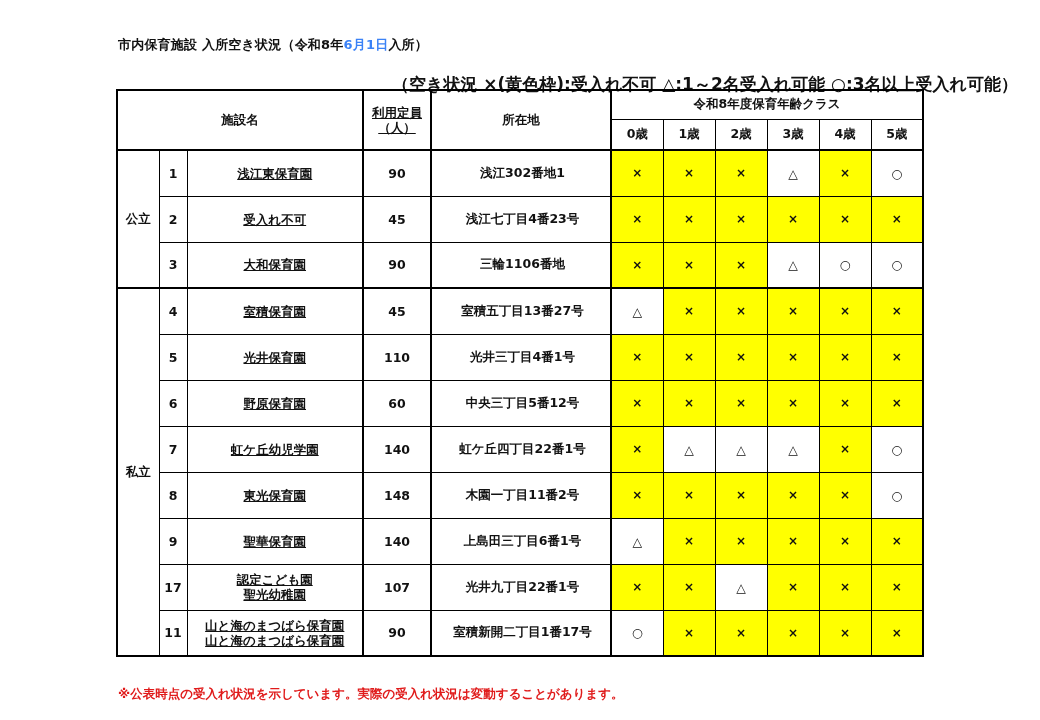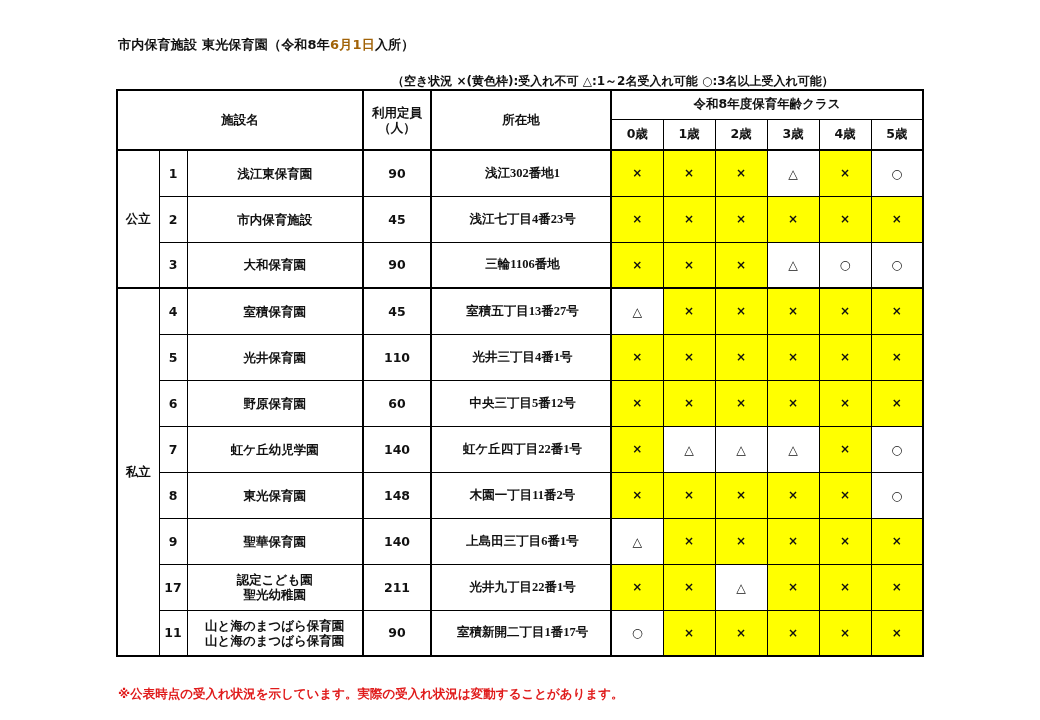--- a/index.html
+++ b/index.html
@@ -1,42 +1,42 @@
 <!DOCTYPE html>
 <html><head>
 <meta charset="utf-8">
 <style>
   html, body { margin:0; padding:0; background:#ffffff; }
   body { width:1040px; height:720px; position:relative; overflow:hidden;
          font-family:"DejaVu Sans","Liberation Sans",sans-serif; color:#111; }
   .title { position:absolute; left:118px; top:36px; font-size:13px; font-weight:bold; letter-spacing:0.2px; }
-  .title .red { color:#a16207; }
-  .legend { position:absolute; left:392px; top:73px; font-size:12px; font-weight:bold; white-space:nowrap; }
+  .title .red { color:#3b82f6; }
+  .legend { position:absolute; left:392px; top:73px; font-size:17px; font-weight:bold; white-space:nowrap; }
   table.grid { position:absolute; left:116px; top:89px; border-collapse:collapse; table-layout:fixed; }
   table.grid td, table.grid th { border:1px solid #000; padding:0; text-align:center; vertical-align:middle;
         font-size:12.5px; font-weight:bold; overflow:hidden; }
   table.grid th { font-weight:bold; }
   .thick-l { border-left:2.5px solid #000 !important; }
   .thick-r { border-right:2.5px solid #000 !important; }
   .thick-t { border-top:2.5px solid #000 !important; }
   .thick-b { border-bottom:2.5px solid #000 !important;margin-left:29px; }
   .hdr1 { height:29px; }
   .hdr2 { height:31px; }
   .row  { height:46px; }
-  .addr { text-align:left; padding-left:3px !important;font-family:Liberation Serif, serif; }
+  .addr { text-align:left; padding-left:3px !important; }
   .yellow { background:#ffff00; }
   .mark { font-weight:normal; font-size:13px; }
   .mark.x { font-size:12px; }
-  .twoline { line-height:15px; }
+  .twoline { line-height:15px;text-decoration:underline; }
   .note { position:absolute; left:118px; top:686px; font-size:12.5px; font-weight:bold; color:#e01b1b; white-space:nowrap; }
 </style>
 </head>
 <body>
 
-<div class="title"><span>市内保育施設 東光保育園（令和8年</span><span class="red">6月1日</span><span>入所）</span></div>
+<div class="title"><span>市内保育施設 入所空き状況（令和8年</span><span class="red">6月1日</span><span>入所）</span></div>
 
 <div class="legend">（空き状況 ×(黄色枠):受入れ不可 △:1～2名受入れ可能 ○:3名以上受入れ可能）</div>
 
 <table class="grid">
   <colgroup>
     <col style="width:42px">
       <col style="width:28px">
       <col style="width:176px">
       <col style="width:68px">
       <col style="width:180px">
@@ -72,21 +72,21 @@
         <td class="thick-r addr thick-t">浅江302番地1</td>
         <td class="mark x yellow thick-t">×</td>
         <td class="mark x yellow thick-t">×</td>
         <td class="mark x yellow thick-t">×</td>
         <td class="mark thick-t">△</td>
         <td class="mark x yellow thick-t">×</td>
         <td class="mark thick-r thick-t">○</td>
       </tr>
       <tr class="row">
         <td class="">2</td>
-        <td class="thick-r twoline"><span>市内保育施設</span></td>
+        <td class="thick-r twoline"><span>受入れ不可</span></td>
         <td class="thick-r">45</td>
         <td class="thick-r addr">浅江七丁目4番23号</td>
         <td class="mark x yellow">×</td>
         <td class="mark x yellow">×</td>
         <td class="mark x yellow">×</td>
         <td class="mark x yellow">×</td>
         <td class="mark x yellow">×</td>
         <td class="mark x yellow thick-r">×</td>
       </tr>
       <tr class="row">
@@ -170,21 +170,21 @@
         <td class="mark">△</td>
         <td class="mark x yellow">×</td>
         <td class="mark x yellow">×</td>
         <td class="mark x yellow">×</td>
         <td class="mark x yellow">×</td>
         <td class="mark x yellow thick-r">×</td>
       </tr>
       <tr class="row">
         <td class="">17</td>
         <td class="thick-r twoline"><span>認定こども園</span><br><span>聖光幼稚園</span></td>
-        <td class="thick-r">211</td>
+        <td class="thick-r">107</td>
         <td class="thick-r addr">光井九丁目22番1号</td>
         <td class="mark x yellow">×</td>
         <td class="mark x yellow">×</td>
         <td class="mark">△</td>
         <td class="mark x yellow">×</td>
         <td class="mark x yellow">×</td>
         <td class="mark x yellow thick-r">×</td>
       </tr>
       <tr class="row">
         <td class=" thick-b">11</td>

